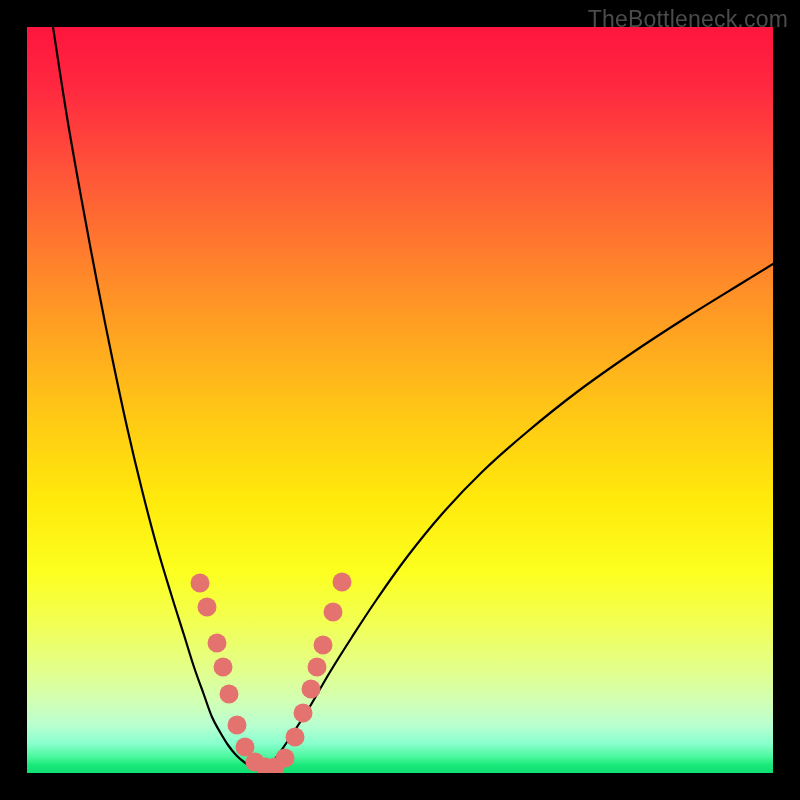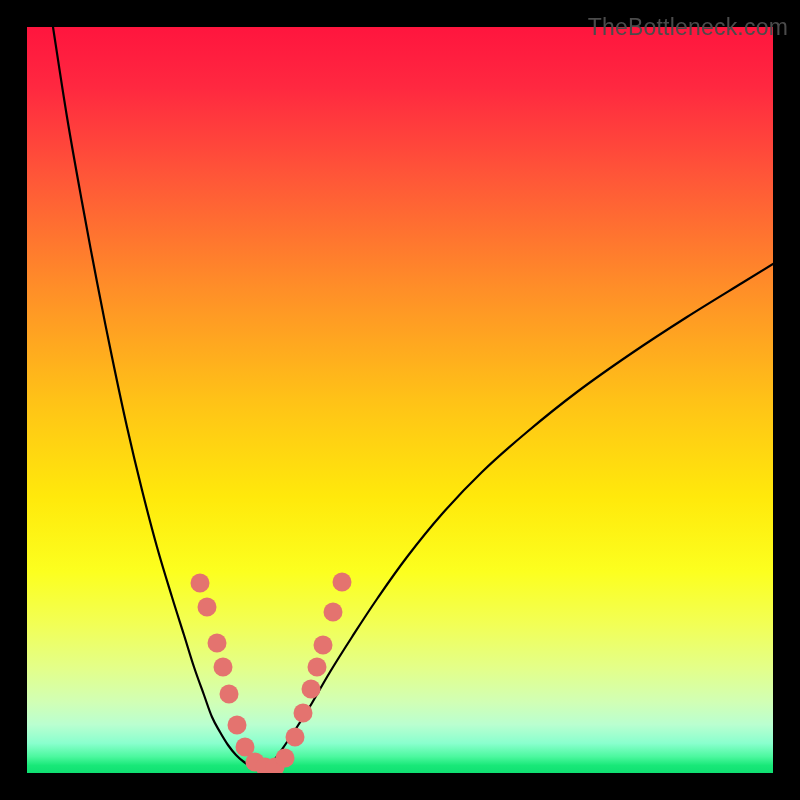--- a/index.html
+++ b/index.html
@@ -24,21 +24,20 @@
     left: 0; top: 0; width: 100%; height: 100%;
   }
   .watermark {
     position: absolute;
     top: 6px;
     right: 12px;
     color: #4b4b4b;
     font-size: 23px;
     font-weight: 400;
     letter-spacing: 0.2px;
-    margin-top: 8px;
   }
   svg { display: block; }
 </style>
 </head>
 <body>
 
 <div class="frame">
   <svg class="gradient" width="746" height="746" viewBox="0 0 746 746">
     <defs>
       <linearGradient id="bg" x1="0" y1="0" x2="0" y2="1">

